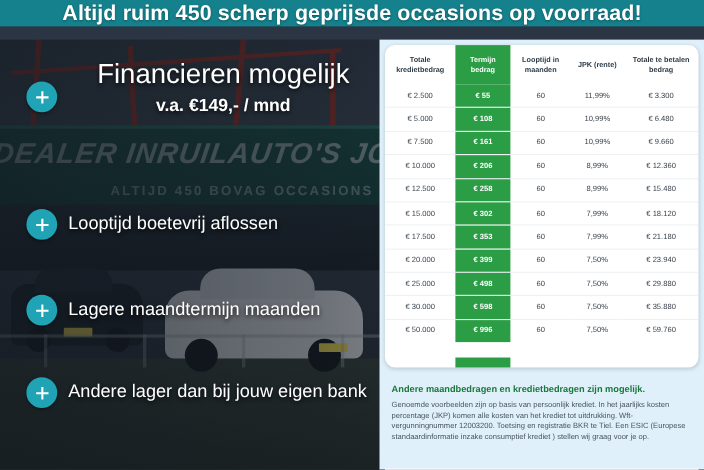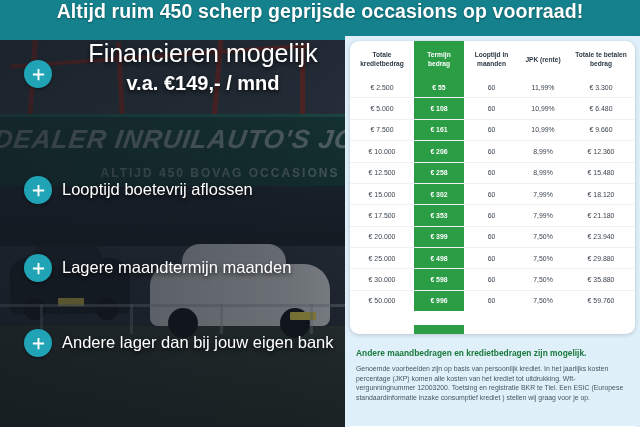--- a/index.html
+++ b/index.html
@@ -43,31 +43,31 @@
   .carWhite{position:absolute;left:150px;top:228px;width:180px;height:62px;
             background:#d7dadd;border-radius:22px 26px 8px 8px;}
   .carWhite:before{content:"";position:absolute;left:32px;top:-20px;width:104px;height:28px;
             background:#c9ced3;border-radius:18px 18px 0 0;}
   .wheel{position:absolute;background:#0c1014;border-radius:50%;}
   .plate{position:absolute;width:26px;height:8px;background:#e8d34a;border-radius:1px;}
   .shade{position:absolute;left:0;top:0;width:640px;height:391px;
          background:linear-gradient(90deg,rgba(20,26,34,.72) 0%,rgba(20,26,34,.55) 45%,rgba(20,26,34,.45) 58%,rgba(20,26,34,.35) 100%);}
 
   
-  .banner{position:absolute;left:0;top:0;width:640px;height:40px;background:#14818c;
-          display:flex;align-items:flex-start;justify-content:center;}
+  .banner{position:absolute;left:0;top:0;width:640px;height:24px;background:#14818c;
+          display:flex;align-items:flex-end;justify-content:center;}
   .banner span{color:#ffffff;font-weight:bold;font-size:19.5px;letter-spacing:.1px;
                text-shadow:0 1px 2px rgba(0,0,0,.35);white-space:nowrap;}
 
   
-  .left{position:absolute;left:0;top:22px;width:345px;height:391px;}
+  .left{position:absolute;left:0;top:36px;width:345px;height:391px;}
   .headline{position:absolute;left:62px;top:16px;width:282px;color:#ffffff;
             text-align:center;text-shadow:0 2px 4px rgba(0,0,0,.75);}
   .headline .l1{font-size:25px;line-height:30px;white-space:nowrap;}
-  .headline .l2{font-size:20px;line-height:30px;font-weight:bold;white-space:nowrap;}
+  .headline .l2{font-size:16px;line-height:30px;font-weight:bold;white-space:nowrap;}
   .feat{position:absolute;left:62px;width:290px;color:#ffffff;font-size:16.5px;
         text-shadow:0 2px 4px rgba(0,0,0,.8);white-space:nowrap;}
   .f1{top:158px}.f2{top:236px}.f3{top:311px}
   .plus{position:absolute;left:24px;width:28px;height:28px;border-radius:50%;
         background:#1fa3b5;display:flex;align-items:center;justify-content:center;
         box-shadow:0 1px 3px rgba(0,0,0,.5);}
   .plus svg{display:block}
   .p0{top:38px}.p1{top:154px}.p2{top:232px}.p3{top:307px}
 
   

